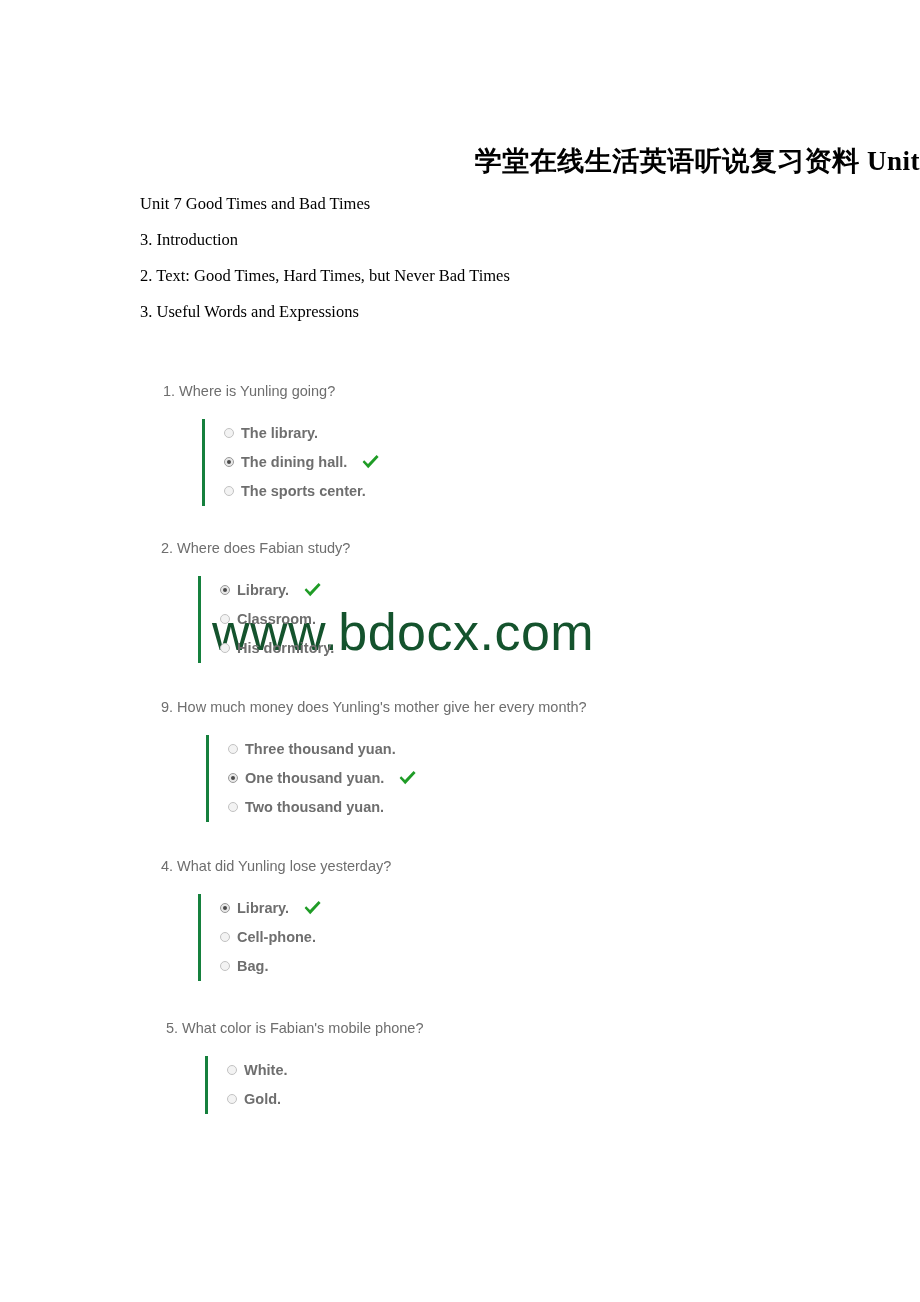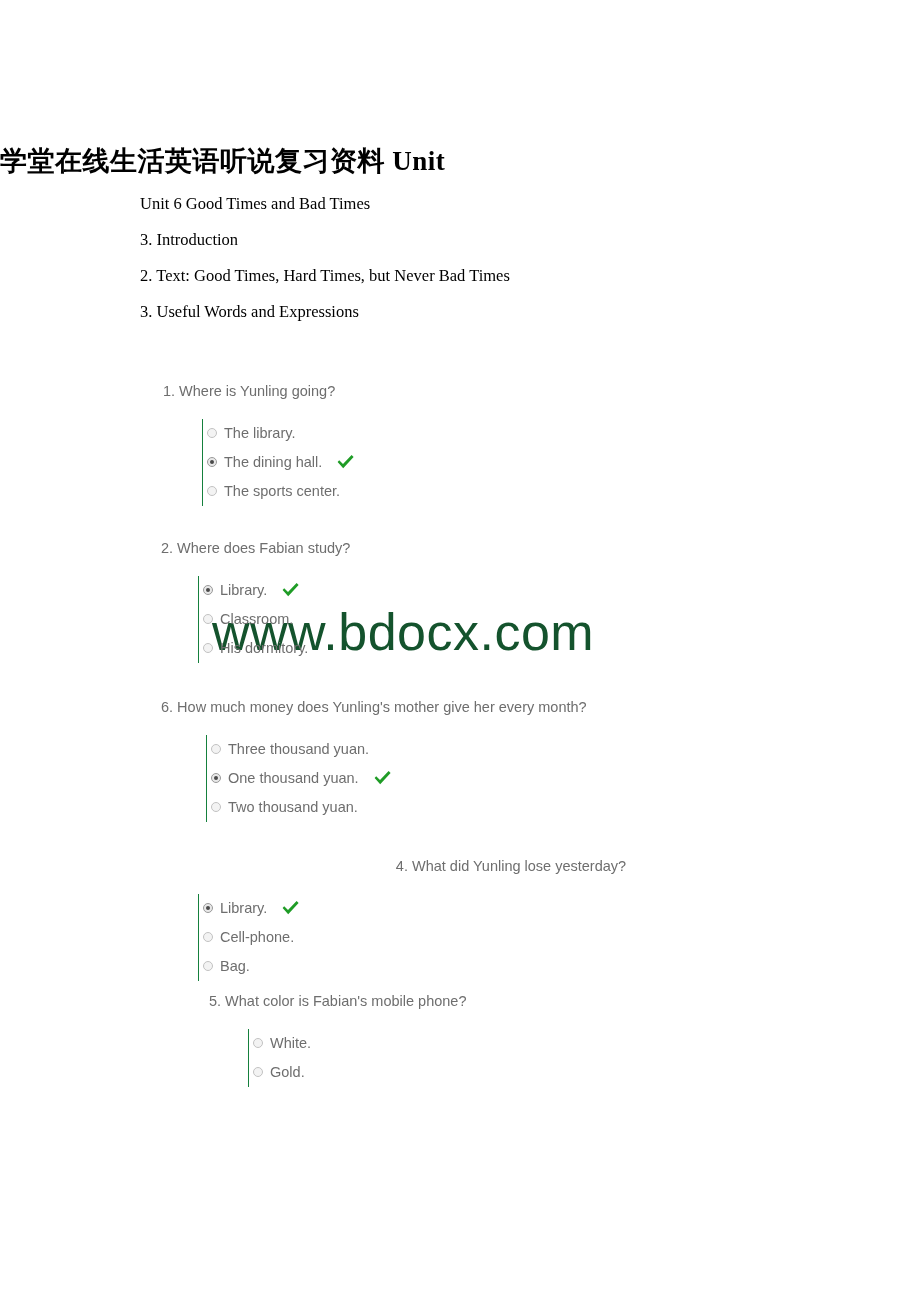--- a/index.html
+++ b/index.html
@@ -37,21 +37,21 @@
     z-index: 0;
     user-select: none;
   }
 
   
   .doc-title {
     position: absolute;
     left: 0;
     top: 143px;
     width: 920px;
-    text-align: left;
+    text-align: right;
     font-family: "Liberation Serif", "DejaVu Serif", serif;
     font-weight: bold;
     font-size: 27px;
     color: #000000;
     letter-spacing: 0.5px;
     z-index: 2;
   }
 
   .toc {
     position: absolute;
@@ -86,22 +86,23 @@
   .question-text {
     font-family: "Liberation Sans", "DejaVu Sans", sans-serif;
     font-size: 14.5px;
     color: #6e6e6e;
     line-height: 1;
     white-space: nowrap;
   }
 
   .options {
     margin-top: 20px;
-    border-left: 1px solid #15803d;
-    padding-left: 4px;
+    border-left: 3px solid #15803d;
+    padding-left: 19px;
+    font-weight: bold;
   }
 
   .option-row {
     display: flex;
     align-items: center;
     height: 29px;
   }
 
   .radio {
     display: inline-block;
@@ -151,21 +152,21 @@
 </head>
 <body>
 
 <div class="page">
 
   <div class="watermark">www.bdocx.com</div>
 
   <div class="doc-title">学堂在线生活英语听说复习资料 Unit</div>
 
   <div class="toc">
-      <div class="toc-line">Unit 6 Good Times and Bad Times</div>
+      <div class="toc-line">Unit 7 Good Times and Bad Times</div>
       <div class="toc-line">3. Introduction</div>
       <div class="toc-line">2. Text: Good Times, Hard Times, but Never Bad Times</div>
       <div class="toc-line">3. Useful Words and Expressions</div>
     </div>
 
   <div class="quiz">
       <div class="question-block" style="left: 163px; top: 384px;">
         <div class="question-text">1. Where is Yunling going?</div>
         <div class="options" style="margin-left: 39px;">
           <div class="option-row">
@@ -203,42 +204,42 @@
             <span class="radio"></span>
             <span class="option-label">Classroom.</span>
           </div>
           <div class="option-row">
             <span class="radio"></span>
             <span class="option-label">His dormitory.</span>
           </div>
         </div>
       </div>
       <div class="question-block" style="left: 161px; top: 700px;">
-        <div class="question-text">6. How much money does Yunling's mother give her every month?</div>
+        <div class="question-text">9. How much money does Yunling's mother give her every month?</div>
         <div class="options" style="margin-left: 45px;">
           <div class="option-row">
             <span class="radio"></span>
             <span class="option-label">Three thousand yuan.</span>
           </div>
           <div class="option-row">
             <span class="radio checked"></span>
             <span class="option-label">One thousand yuan.</span>
             <span class="check-icon">
               <svg width="19" height="16" viewBox="0 0 19 16" aria-hidden="true">
                 <path d="M1.6 8.0 L3.2 6.2 L7.0 10.1 L15.6 1.0 L17.6 3.0 L7.2 14.2 Z" fill="#1f9c26"></path>
               </svg>
             </span>
           </div>
           <div class="option-row">
             <span class="radio"></span>
             <span class="option-label">Two thousand yuan.</span>
           </div>
         </div>
       </div>
-      <div class="question-block" style="left: 161px; top: 859px; text-align: center;">
+      <div class="question-block" style="left: 161px; top: 859px;">
         <div class="question-text">4. What did Yunling lose yesterday?</div>
         <div class="options" style="margin-left: 37px;">
           <div class="option-row">
             <span class="radio checked"></span>
             <span class="option-label">Library.</span>
             <span class="check-icon">
               <svg width="19" height="16" viewBox="0 0 19 16" aria-hidden="true">
                 <path d="M1.6 8.0 L3.2 6.2 L7.0 10.1 L15.6 1.0 L17.6 3.0 L7.2 14.2 Z" fill="#1f9c26"></path>
               </svg>
             </span>
@@ -246,21 +247,21 @@
           <div class="option-row">
             <span class="radio"></span>
             <span class="option-label">Cell-phone.</span>
           </div>
           <div class="option-row">
             <span class="radio"></span>
             <span class="option-label">Bag.</span>
           </div>
         </div>
       </div>
-      <div class="question-block" style="left: 166px; top: 994px; margin-left: 43px;">
+      <div class="question-block" style="left: 166px; top: 1021px;">
         <div class="question-text">5. What color is Fabian's mobile phone?</div>
         <div class="options" style="margin-left: 39px;">
           <div class="option-row">
             <span class="radio"></span>
             <span class="option-label">White.</span>
           </div>
           <div class="option-row">
             <span class="radio"></span>
             <span class="option-label">Gold.</span>
           </div>

